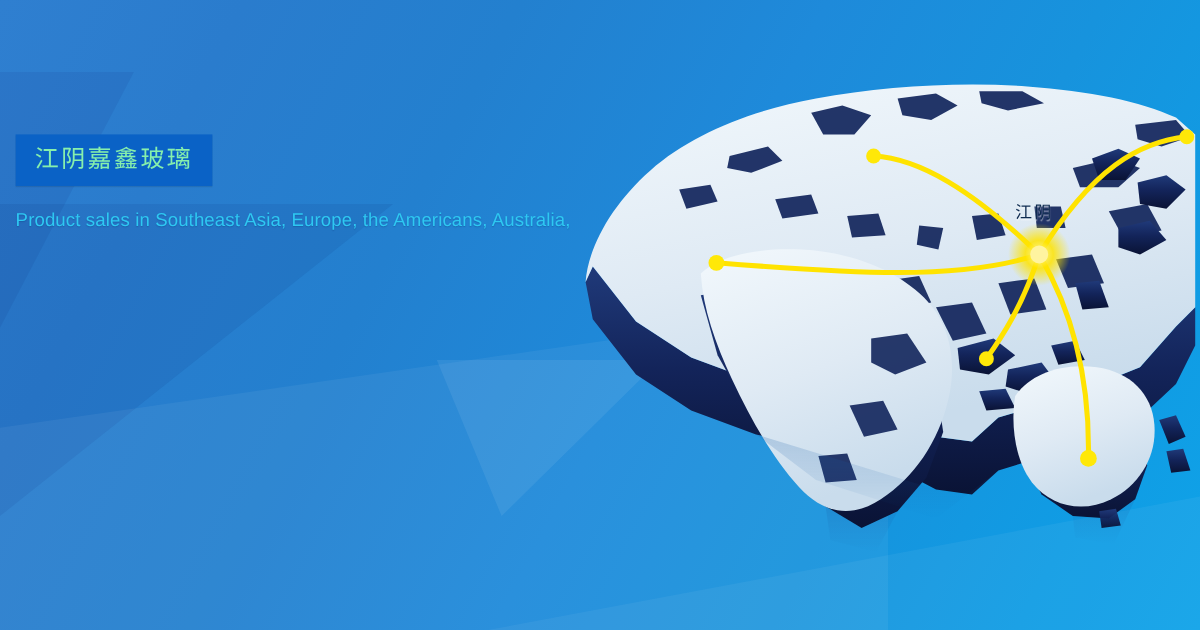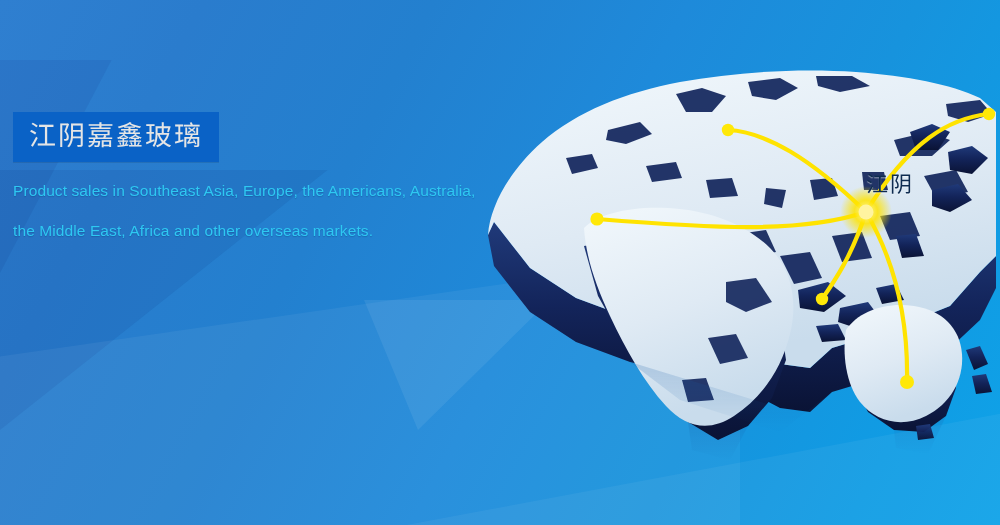--- a/index.html
+++ b/index.html
@@ -65,22 +65,22 @@
   
   .copy {
     position: absolute;
     left: 13px;
     top: 112px;
     width: 560px;
   }
   .brand-badge {
     display: inline-block;
     background: #0a62c6;
-    color: #e5e5e5;
-    font-size: 27px;
+    color: #86efac;
+    font-size: 20px;
     line-height: 1;
     letter-spacing: 2px;
     padding: 11px 16px 12px 16px;
     font-family: Liberation Sans, sans-serif;
     box-shadow: 0 1px 0 rgba(0,0,0,0.10);
   }
   .headline {
     margin-top: 26px;
     color: #ffffff;
     font-size: 39px;
@@ -110,24 +110,24 @@
     position: absolute;
     left: 480px;
     top: 20px;
     width: 520px;
     height: 460px;
   }
   #map-layer svg { display: block; width: 100%; height: 100%; }
 
   .hub-label {
     position: absolute;
-    left: 866px;
+    left: 846px;
     top: 166px;
     color: #0e2b50;
-    font-size: 22px;
+    font-size: 14px;
     letter-spacing: 2px;
     font-family: Liberation Mono, monospace;
     text-shadow: 0 1px 1px rgba(255,255,255,0.55);
   }
 </style>
 </head>
 <body>
 
 <div id="banner">
 
@@ -271,17 +271,16 @@
 
   <div class="hub-label">江阴</div>
 
   <div class="copy">
 
     <div class="brand-badge">江阴嘉鑫玻璃</div>
 
 
     <div class="subcopy">
       <span class="sub-line">Product sales in Southeast Asia, Europe, the Americans, Australia,</span>
-      <span class="sub-line">the Middle East, Africa and other overseas markets.</span>
     </div>
 
   </div>
 </div>
 
 </body></html>

